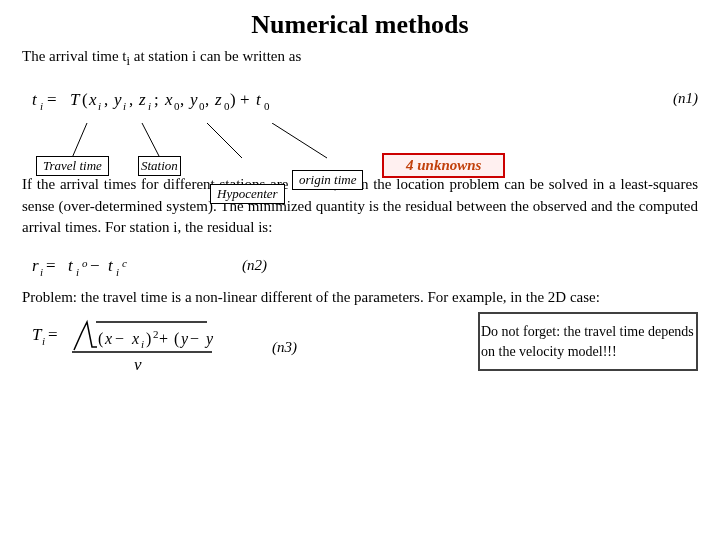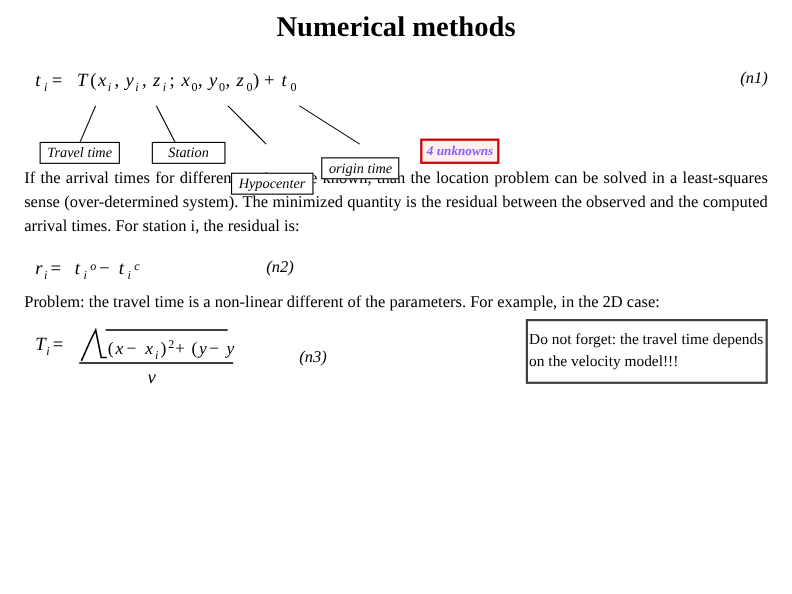--- a/index.html
+++ b/index.html
@@ -108,20 +108,23 @@
       margin-left: auto;
     }
   </style>
 </head>
 <body>
 
 <div class="page">
 
   <div class="title">Numerical methods</div>
 
+  <div class="subtitle-line">
+    The arrival time t<sub>i</sub> at station i can be written as
+  </div>
 
   <div class="eq-n1-container">
     <svg width="390" height="42" viewBox="0 0 390 42">
 
       <text x="10" y="28" font-family="Times New Roman" font-size="17" font-style="italic">t</text>
       <text x="18" y="33" font-family="Times New Roman" font-size="11" font-style="italic">i</text>
       <text x="25" y="28" font-family="Times New Roman" font-size="17"> = </text>
       <text x="48" y="28" font-family="Times New Roman" font-size="17" font-style="italic">T</text>
       <text x="60" y="28" font-family="Times New Roman" font-size="17">(</text>
       <text x="67" y="28" font-family="Times New Roman" font-size="17" font-style="italic">x</text>
@@ -156,27 +159,27 @@
 
       <line x1="110" y1="0" x2="128" y2="35" stroke="#000" stroke-width="1"></line>
 
       <line x1="175" y1="0" x2="210" y2="35" stroke="#000" stroke-width="1"></line>
 
       <line x1="240" y1="0" x2="295" y2="35" stroke="#000" stroke-width="1"></line>
     </svg>
 
     <div style="position:absolute; top:33px; left:4px; border:1px solid #000; padding:1px 6px; font-size:13px; font-family:'Times New Roman',serif; background:#fff;">Travel time</div>
 
-    <div style="position:absolute; top:33px; left:106px; border:1px solid #000; padding:1px 14px; font-size:13px; font-family:'Times New Roman',serif; background:#fff;">Station</div>
+    <div style="position:absolute; top:33px; left:106px; border:1px solid #000; padding:1px 2px; font-size:13px; font-family:'Times New Roman',serif; background:#fff;">Station</div>
 
     <div style="position:absolute; top:33px; left:178px; border:1px solid #000; padding:1px 6px; font-size:13px; font-family:'Times New Roman',serif; background:#fff;margin-top:28px;">Hypocenter</div>
 
     <div style="position:absolute; top:47px; left:260px; border:1px solid #000; padding:1px 6px; font-size:13px; font-family:'Times New Roman',serif; background:#fff;">origin time</div>
 
-    <div style="position:absolute; top:30px; left:350px; border:2px solid #cc0000; padding:2px 4px; font-size:12px; font-weight:bold; color:#8b5cf6; background:#fff0f0; font-family:'Times New Roman',serif;">4 unknowns</div>
+    <div style="position:absolute; top:30px; left:350px; border:2px solid #cc0000; padding:2px 22px; font-size:15px; font-weight:bold; color:#c2410c; background:#fff0f0; font-family:'Times New Roman',serif;">4 unknowns</div>
   </div>
 
   <div class="body-text">If the arrival times for different stations are known, than the location problem can be solved in a least-squares sense (over-determined system). The minimized quantity is the residual between the observed and the computed arrival times. For station i, the residual is:</div>
 
   <div class="eq-n2-container">
     <svg width="200" height="32" viewBox="0 0 200 32">
       <text x="10" y="22" font-family="Times New Roman" font-size="17" font-style="italic">r</text>
       <text x="18" y="27" font-family="Times New Roman" font-size="11" font-style="italic">i</text>
       <text x="24" y="22" font-family="Times New Roman" font-size="17"> = </text>
       <text x="46" y="22" font-family="Times New Roman" font-size="17" font-style="italic">t</text>

